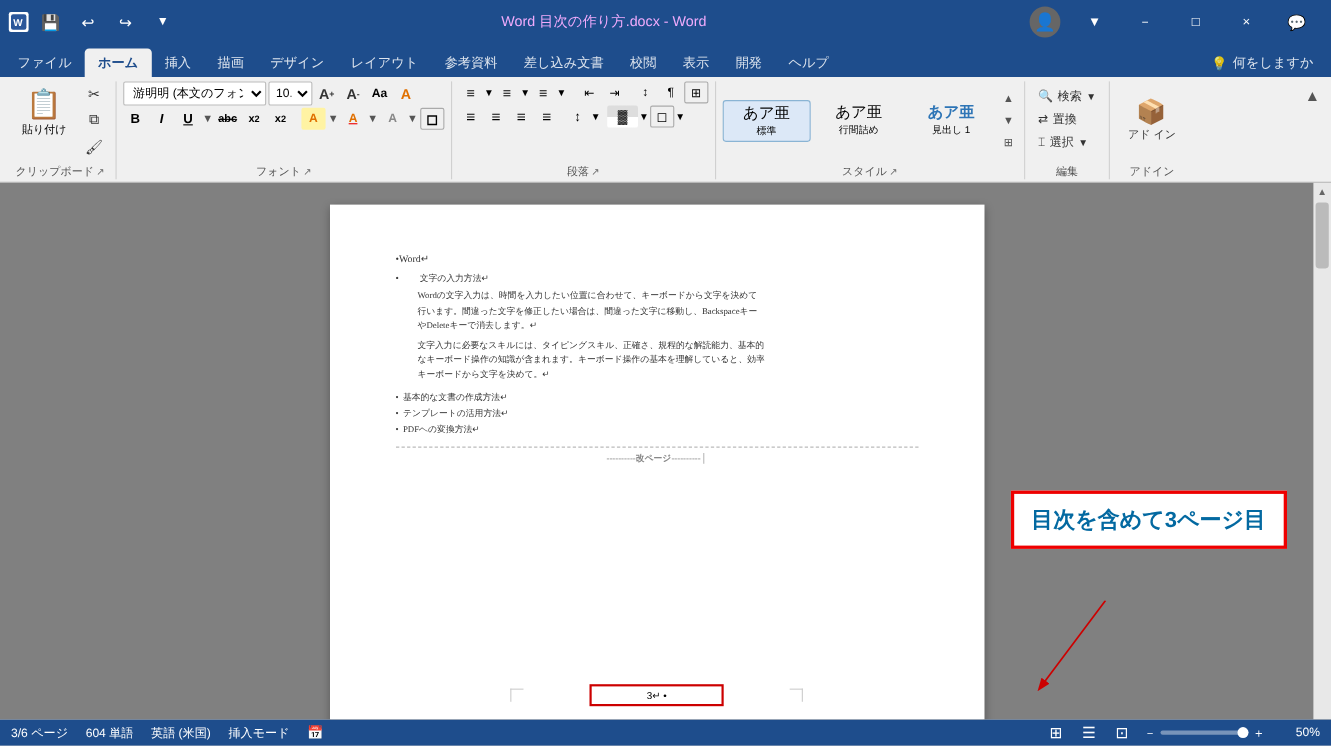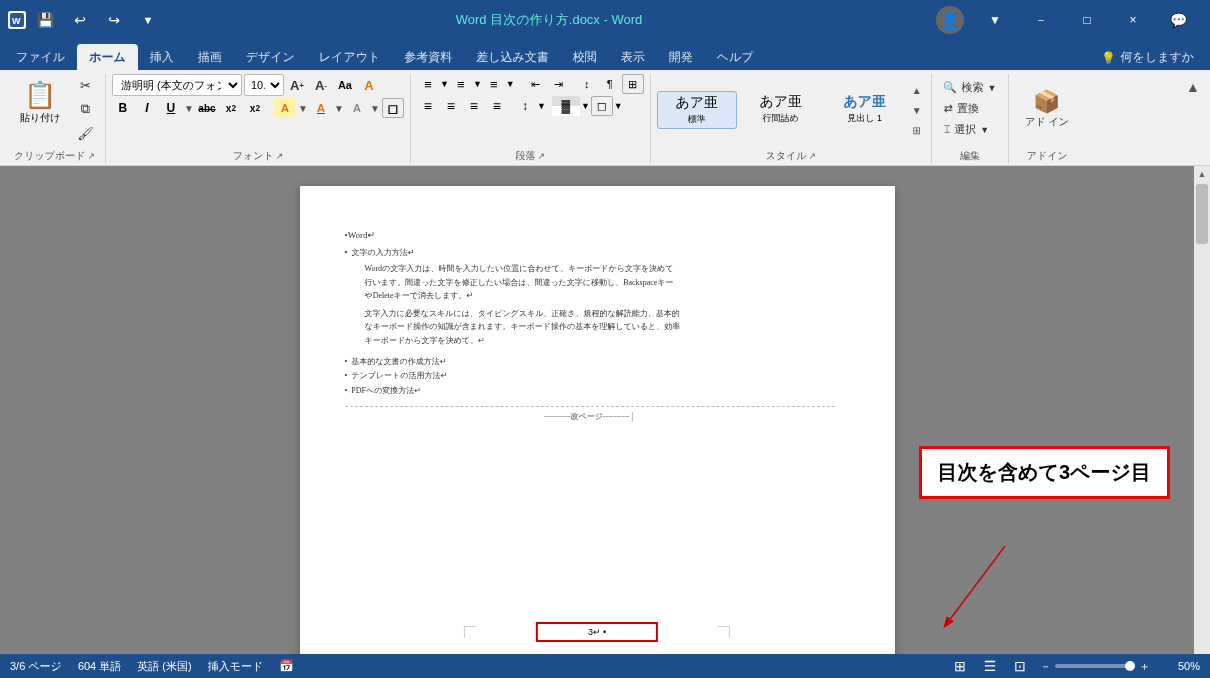--- a/index.html
+++ b/index.html
@@ -13,21 +13,21 @@
       align-items: center;
       justify-content: space-between;
       padding: 0 8px;
       color: white;
       flex-shrink: 0;
     }
     .title-bar-left { display: flex; align-items: center; gap: 6px; }
     .title-bar-icon { width: 18px; height: 18px; background: white; border-radius: 2px; display: flex; align-items: center; justify-content: center; }
     .title-bar-icon svg { width: 16px; height: 16px; }
     .tb-btn { width: 28px; height: 28px; display: flex; align-items: center; justify-content: center; border-radius: 3px; cursor: pointer; font-size: 13px; color: white; }
-    .title-center { font-size: 13px; color: #5eead4; flex: 1; text-align: center; }
+    .title-center { font-size: 13px; color: #f0abfc; flex: 1; text-align: center; }
     .title-bar-winctrls { display: flex; align-items: center; }
     .win-btn { width: 46px; height: 40px; display: flex; align-items: center; justify-content: center; font-size: 12px; color: white; cursor: pointer; }
     .user-icon { width: 28px; height: 28px; border-radius: 50%; background: #666; display: flex; align-items: center; justify-content: center; color: white; font-size: 14px; margin-right: 8px; }
 
     
     .ribbon-tabs {
       height: 30px;
       background: #1e4d8c;
       display: flex;
       align-items: flex-end;
@@ -117,21 +117,21 @@
       display: flex;
       justify-content: center;
       padding: 20px 0;
     }
     .doc-page {
       background: white;
       width: 595px;
       min-height: 480px;
       box-shadow: 0 2px 8px rgba(0,0,0,0.3);
       position: relative;
-      padding: 40px 60px 60px 45px;
+      padding: 40px 60px 60px 60px;
     }
     .scrollbar-v {
       width: 16px;
       background: #e8e8e8;
       display: flex;
       flex-direction: column;
       align-items: center;
     }
     .scrollbar-arrow { width: 16px; height: 16px; display: flex; align-items: center; justify-content: center; cursor: pointer; font-size: 9px; color: #666; }
     .scrollbar-thumb { width: 12px; height: 60px; background: #bbb; border-radius: 3px; margin: 2px auto; cursor: pointer; }
@@ -145,21 +145,21 @@
     
     .annotation {
       position: absolute;
       right: 40px;
       top: 280px;
       background: white;
       border: 3px solid #e00;
       padding: 10px 16px;
       font-size: 20px;
       font-weight: bold;
-      color: #000000;
+      color: #0369a1;
       white-space: nowrap;
       z-index: 10;
     }
 
     
     .status-bar {
       height: 24px;
       background: #1e4d8c;
       display: flex;
       align-items: center;
@@ -482,21 +482,21 @@
   <div class="doc-scroll-area">
     <div class="doc-page">
 
       <div class="doc-content">
 
         <div class="doc-bullet" style="font-size:9px; margin-bottom:4px;">
           <span style="margin-left:-4px;">Word↵</span>
         </div>
 
         <div class="doc-bullet">
-          <span style="font-size:8px; line-height:1.7;">文字の入力方法↵</span>
+          <span style="font-size:8px; line-height:1.7;margin-left:15px;">文字の入力方法↵</span>
         </div>
 
         <div class="doc-indent">
           <div>Wordの文字入力は、時間を入力したい位置に合わせて、キーボードから文字を決めて</div>
           <div>行います。間違った文字を修正したい場合は、間違った文字に移動し、Backspaceキー</div>
           <div>やDeleteキーで消去します。↵</div>
           <div style="height:4px;"></div>
           <div>文字入力に必要なスキルには、タイピングスキル、正確さ、規程的な解読能力、基本的</div>
           <div>なキーボード操作の知識が含まれます。キーボード操作の基本を理解していると、効率</div>
           <div>キーボードから文字を決めて。↵</div>

